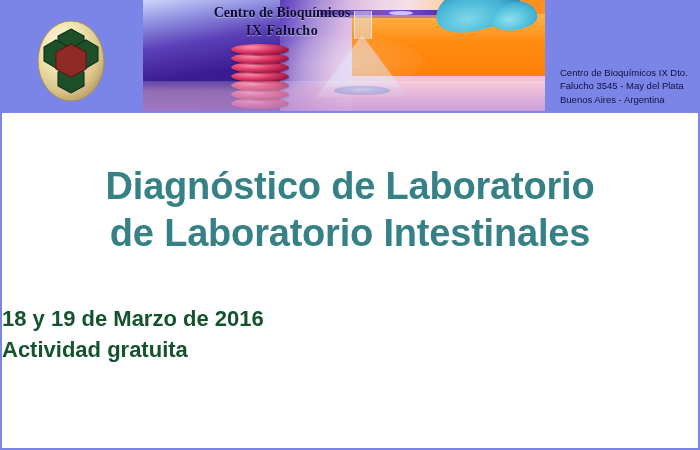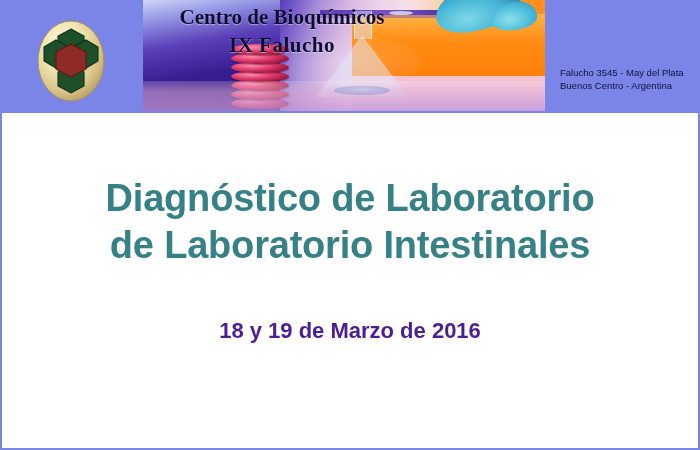--- a/index.html
+++ b/index.html
@@ -220,21 +220,21 @@
 
   
   #banner-title {
     position: absolute;
     left: 152px;
     top: 4px;
     width: 260px;
     text-align: center;
     font-family: "Liberation Serif", "DejaVu Serif", serif;
     font-weight: bold;
-    font-size: 21px;
+    font-size: 14px;
     line-height: 1.32;
     color: #0d0d33;
     text-shadow: 0 1px 1px rgba(255,255,255,0.45);
     white-space: nowrap;
   }
   #banner-title .line2 { letter-spacing: 0.5px; }
 
   
   #address {
     position: absolute;
@@ -248,21 +248,20 @@
   }
 
   
   #content {
     position: absolute;
     left: 0;
     top: 113px;
     width: 696px;
     height: 286px;
     background: #ffffff;
-    margin-top: 12px;
   }
 
   #main-title {
     position: absolute;
     left: 0;
     top: 50px;
     width: 100%;
     text-align: center;
     color: #358186;
     font-family: "Liberation Sans", sans-serif;
@@ -271,22 +270,21 @@
     line-height: 1.24;
     letter-spacing: -0.2px;
     white-space: nowrap;
   }
 
   #event-info {
     position: absolute;
     left: 0;
     top: 190px;
     width: 100%;
-    text-align: center;
-    color: #4c1d95;
+    color: #14532d;
     font-family: "Liberation Sans", sans-serif;
     font-weight: bold;
     font-size: 22px;
     line-height: 1.42;
     white-space: nowrap;
   }
 </style>
 </head>
 <body>
 
@@ -346,32 +344,34 @@
 
       <div id="banner-bench"></div>
     </div>
 
     <div id="banner-title">
       <div class="line1">Centro de Bioquímicos</div>
       <div class="line2">IX Falucho</div>
     </div>
 
     <div id="address">
+      <div>Centro de Bioquímicos IX Dto.</div>
       <div>Falucho 3545 - May del Plata</div>
-      <div>Buenos Centro -  Argentina</div>
+      <div>Buenos Aires -  Argentina</div>
     </div>
 
   </div>
 
   <div id="content">
 
     <div id="main-title">
       <div>Diagnóstico de Laboratorio</div>
       <div>de Laboratorio Intestinales</div>
     </div>
 
     <div id="event-info">
       <div>18 y 19 de Marzo de 2016</div>
+      <div>Actividad gratuita</div>
     </div>
 
   </div>
 
 </div>
 
 </body></html>

